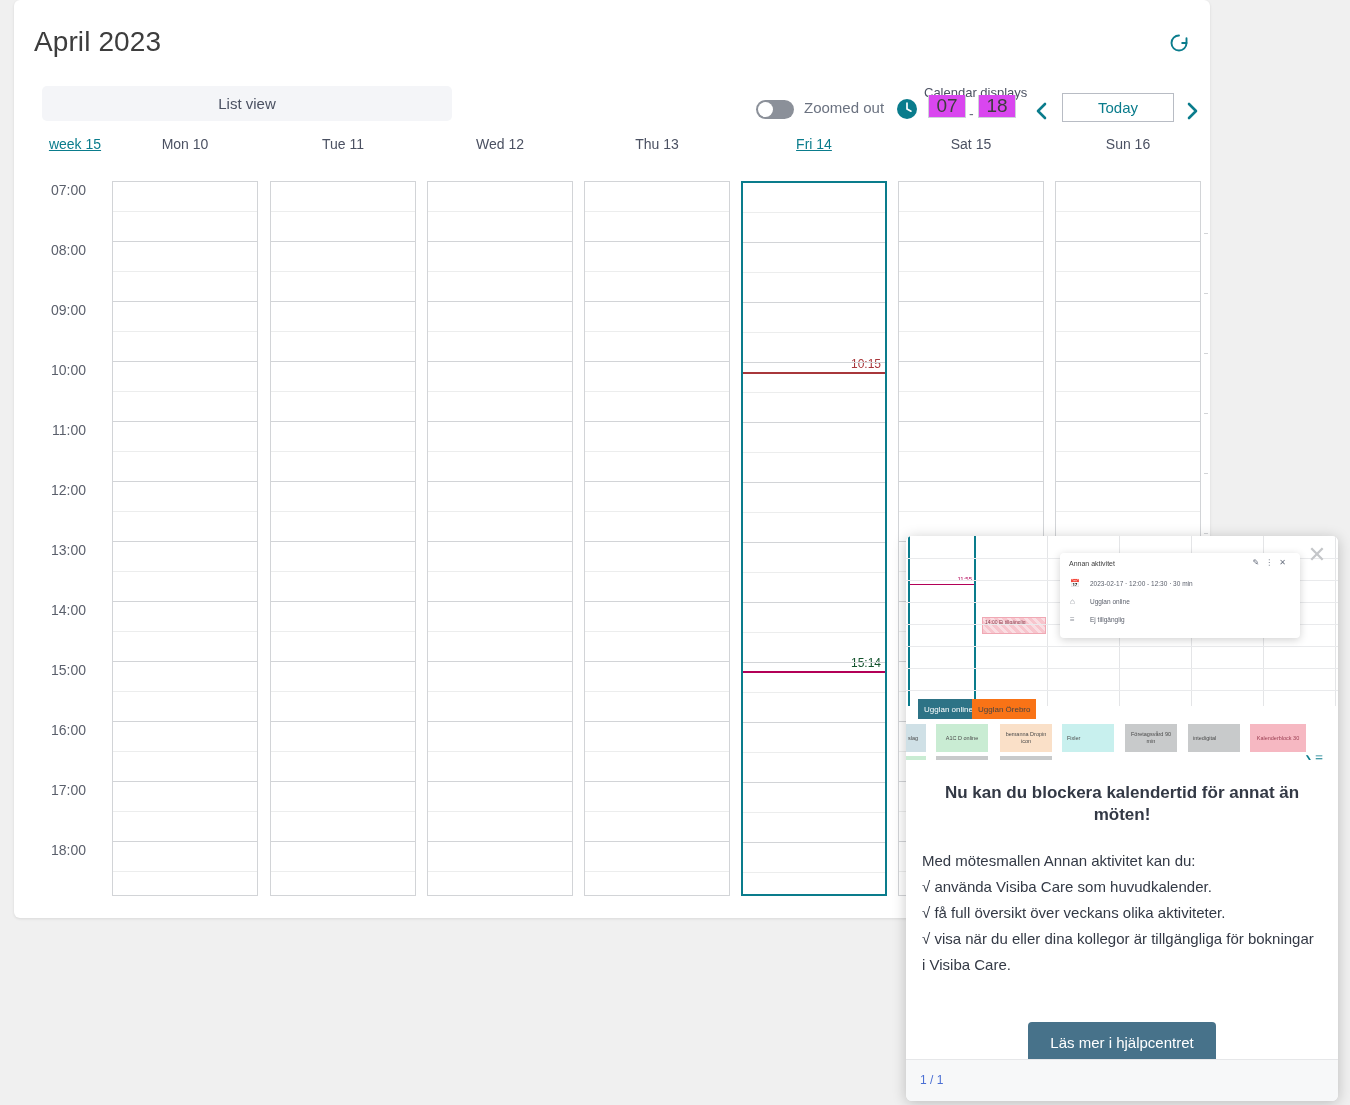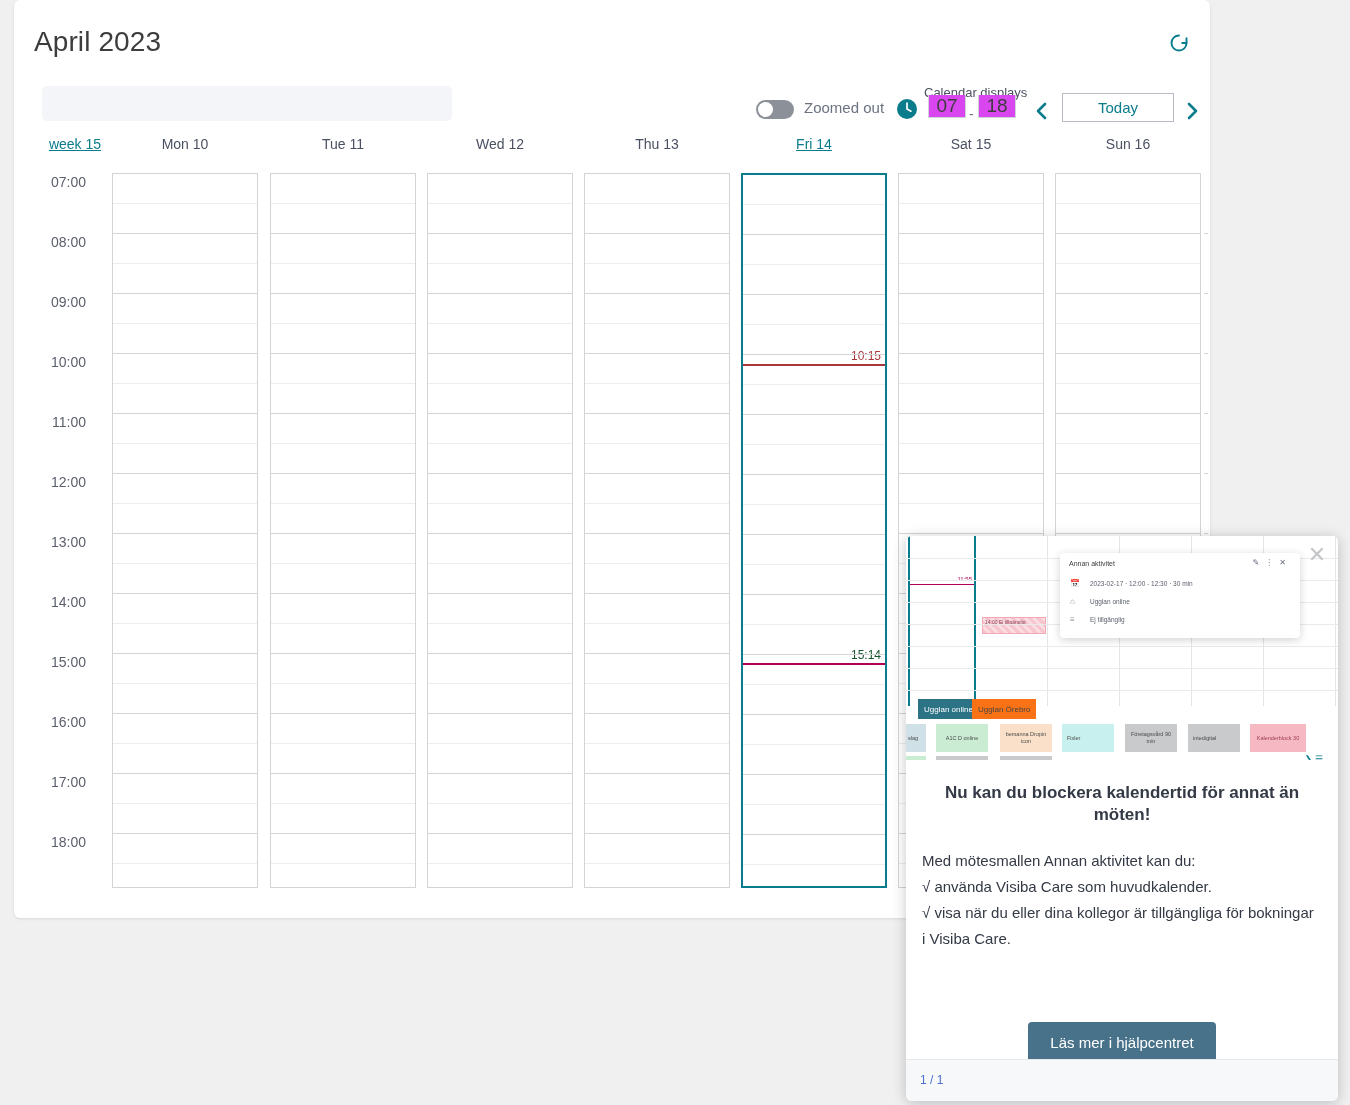--- a/index.html
+++ b/index.html
@@ -118,21 +118,21 @@
   .day-head.week {
     left: 24px; width: 74px;
     color: #0a7c8c; text-decoration: underline; cursor: pointer;
   }
   .day-head.today {
     color: #0a7c8c; text-decoration: underline; cursor: pointer;
   }
 
   
   .grid-wrap {
-    position: absolute; left: 0; top: 168px;
+    position: absolute; left: 0; top: 176px;
     width: 1196px; height: 725px;
   }
   .time-labels { position: absolute; left: 0; top: 0; width: 84px; height: 100%; }
   .time-label {
     position: absolute; right: 12px;
     font-size: 14px; color: #5a5f6b;
     transform: translateY(-50%);
   }
   .day-col {
     position: absolute; top: 5px;
@@ -302,20 +302,21 @@
     <div class="page-title">April 2023</div>
 
     <button class="refresh-btn">
       <svg width="24" height="24" viewBox="0 0 24 24">
         <path d="M12 4.5 A7.5 7.5 0 1 0 19.5 12" fill="none" stroke="#0a7c8c" stroke-width="1.9" stroke-linecap="round"></path>
         <path d="M19.5 12 L19.5 7.2 M19.5 12 L15.2 12" fill="none" stroke="#0a7c8c" stroke-width="1.9" stroke-linecap="round"></path>
       </svg>
     </button>
 
     <div class="view-switch">
+      <div class="view-tab">List view</div>
     </div>
 
     <div class="toolbar">
       <div class="toggle">
         <div class="knob"></div>
       </div>
       <div class="toggle-label">Zoomed out</div>
 
       <svg class="clock-icon" viewBox="0 0 22 22">
         <circle cx="11" cy="11" r="10" fill="#0a7c8c"></circle>
@@ -621,20 +622,21 @@
         <div class="shot-chip2" style="left:94px;width:52px;background:#c8cacb;"></div>
         <div class="shot-endicons">❯☰</div>
       </div>
     </div>
 
     <div class="popup-body">
       <div class="popup-headline">Nu kan du blockera kalendertid för annat än möten!</div>
       <div class="popup-para">
         <div>Med mötesmallen Annan aktivitet kan du:</div>
         <div>√ använda Visiba Care som huvudkalender.</div>
+        <div>√ få full översikt över veckans olika aktiviteter.</div>
         <div>√ visa när du eller dina kollegor är tillgängliga för bokningar</div>
         <div>i Visiba Care.</div>
       </div>
     </div>
 
     <div class="popup-btn-wrap">
       <button class="popup-btn">Läs mer i hjälpcentret</button>
     </div>
 
     <div class="popup-footer">

